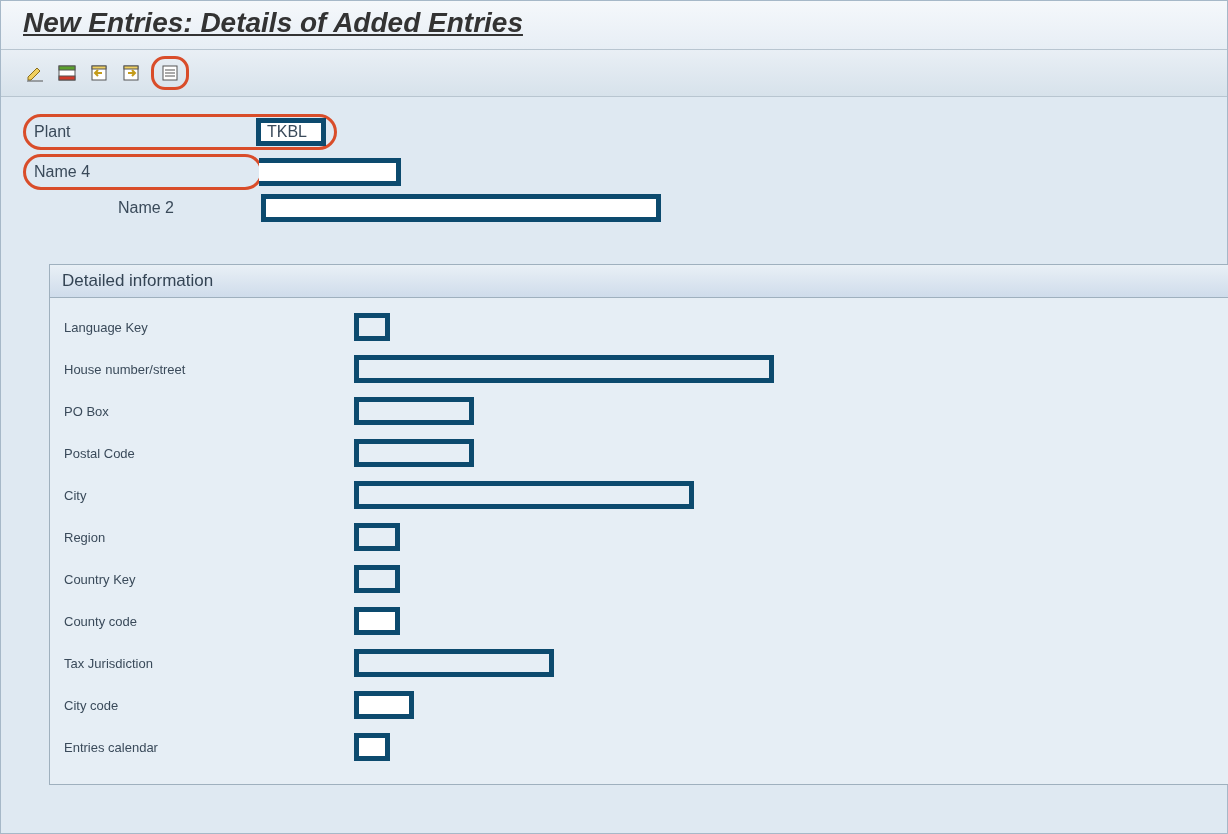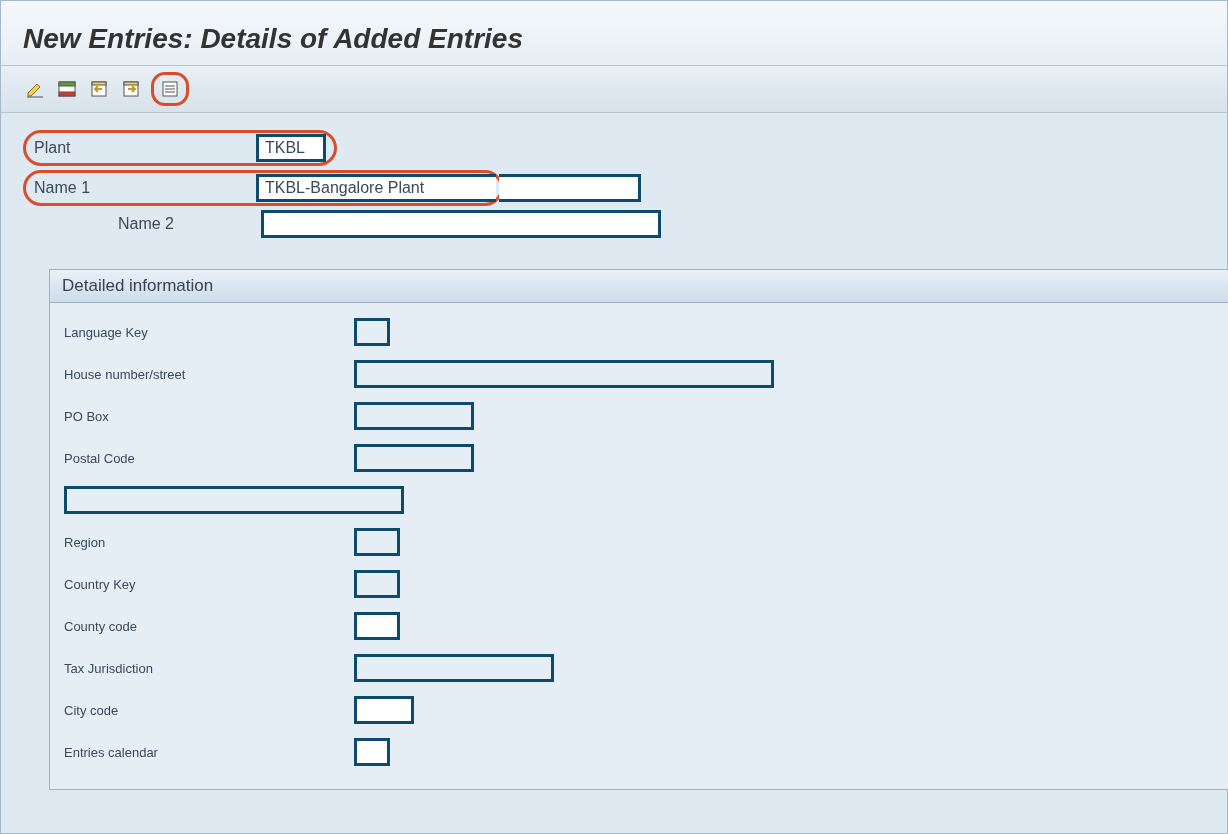--- a/index.html
+++ b/index.html
@@ -12,22 +12,23 @@
   }
   .window {
     width: 1228px;
     height: 834px;
     background: #dfe9f2;
     border: 1px solid #a6b8c8;
     position: relative;
   }
   .title-bar {
     background: linear-gradient(to bottom, #f5f8fb, #e7eef5);
-    padding: 22px 22px 10px 22px;
+    padding: 6px 22px 10px 22px;
     border-bottom: 1px solid #b8c5d0;
+    text-decoration: underline;
   }
   .title-bar h1 {
     font-size: 28px;
     font-weight: bold;
     margin: 0;
     color: #333;
     font-style: italic;
     font-family: Arial, sans-serif;
   }
   .toolbar {
@@ -63,40 +64,40 @@
     align-items: center;
     height: 30px;
     margin-bottom: 6px;
   }
   .form-row label {
     width: 230px;
     color: #3a4a5a;
     font-size: 16px;
   }
   .form-row input[type="text"] {
-    border: 3px solid #0c4a6e;
+    border: 5px solid #0c4a6e;
     background: #fff;
     height: 28px;
     padding: 2px 6px;
     font-size: 16px;
     color: #3a4a5a;
   }
   .pill-highlight {
     border: 3px solid #d94d2a;
     border-radius: 20px;
     display: inline-flex;
     align-items: center;
     padding: 0 8px 0 0;
     height: 36px;
   }
   .pill-highlight label {
     padding-left: 8px;
   }
   .header-block {
-    margin-bottom: 30px;
+    margin-bottom: 41px;
   }
   .fieldset {
     border: 1px solid #9fb0be;
     background: #e6eef5;
     margin-top: 10px;
     width: 1221px;
     margin-left: 26px;
   }
   .fieldset-title {
     background: linear-gradient(to bottom, #e9f0f6, #cfdceb);
@@ -177,22 +178,21 @@
 
       <div class="form-row" style="margin-bottom:10px;">
         <span class="pill-highlight">
           <label style="width:230px;">Plant</label>
           <input type="text" style="width: 70px;" value="TKBL">
         </span>
       </div>
 
       <div class="form-row">
         <span class="pill-highlight" style="padding-right:4px;">
-          <label style="width:230px;">Name 1</label>
-          <input type="text" style="width: 240px; border-right: none;" value="TKBL-Bangalore Plant">
+          <label style="width:230px;">Name 4</label>
         </span>
         <input type="text" value="" style="width: 142px; margin-left: -4px; border-left: none;">
       </div>
 
       <div class="form-row">
         <label style="padding-left:8px; width:238px;text-align:center;">Name 2</label>
         <input type="text" style="width: 400px;" value="">
       </div>
     </div>
 
@@ -214,20 +214,21 @@
           <label>PO Box</label>
           <input type="text" class="readonly" style="width: 120px;" value="">
         </div>
 
         <div class="form-row">
           <label>Postal Code</label>
           <input type="text" class="readonly" style="width: 120px;" value="">
         </div>
 
         <div class="form-row">
+          <label>City</label>
           <input type="text" class="readonly" style="width: 340px;" value="">
         </div>
 
         <div class="form-row">
           <label>Region</label>
           <input type="text" class="readonly" style="width: 46px;" value="">
         </div>
 
         <div class="form-row">
           <label>Country Key</label>

